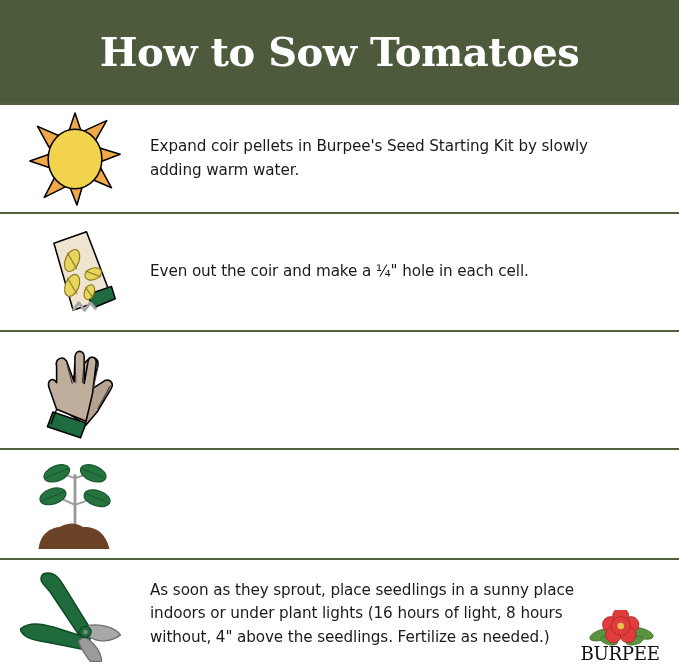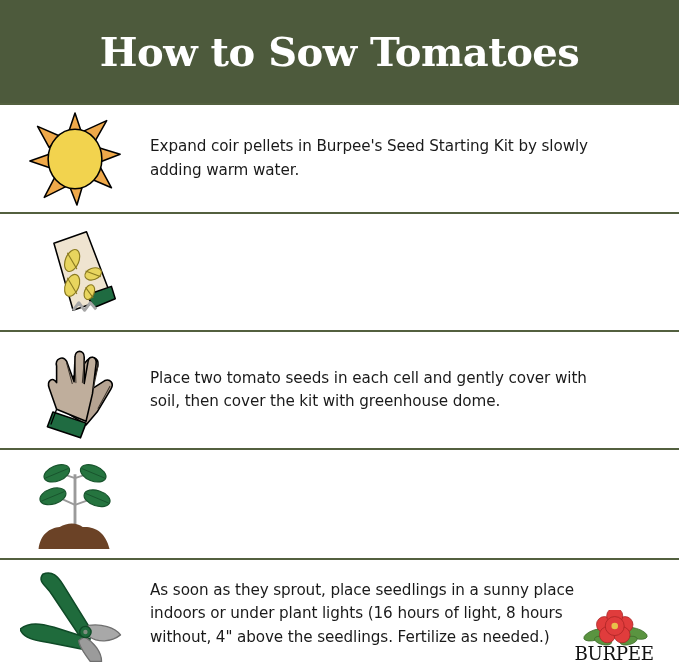--- a/index.html
+++ b/index.html
@@ -79,21 +79,21 @@
     font-family: "DejaVu Sans", "Liberation Sans", sans-serif;
     font-size: 15.2px;
     line-height: 1.52;
     letter-spacing: -0.1px;
   }
   .step-row.r5 .text-cell { }
 
   
   .logo {
     position: absolute;
-    right: 10px;
+    right: 4px;
     bottom: 4px;
     width: 110px;
     text-align: center;
   }
   .logo svg { display: block; }
 </style>
 </head>
 <body>
 
 <div id="infographic">
@@ -144,20 +144,23 @@
               <g stroke="#8a7a20" stroke-width="1.1" fill="none">
                 <line x1="42" y1="28" x2="52" y2="45"></line>
                 <line x1="42" y1="54" x2="52" y2="71"></line>
                 <line x1="61" y1="47" x2="77" y2="53"></line>
                 <line x1="61" y1="64" x2="69" y2="75"></line>
               </g>
             </g>
           </svg>
         </span>
       </div>
+      <div class="text-cell">
+        <div class="step-text">Even out the coir and make a ¼" hole in each cell.</div>
+      </div>
     </div>
 
     <div class="step-row r3">
       <div class="icon-cell">
         <span>
           <svg width="92" height="100" viewBox="0 0 100 108">
             <g stroke="#000000" stroke-width="1.7" stroke-linejoin="round" stroke-linecap="round">
 
               <path d="M63,22 C68,16 76,19 75,27 L68,53 L82,44 C88,41 93,47 89,53
                        L74,78 L62,92 L40,78 L48,40 Z" fill="#b5a392"></path>
@@ -174,23 +177,20 @@
                 <path d="M41,25 L47,47"></path>
                 <path d="M50,20 L51,46"></path>
                 <path d="M60,22 L58,46"></path>
                 <path d="M75,28 L70,52"></path>
                 <path d="M88,50 L75,74"></path>
               </g>
             </g>
           </svg>
         </span>
       </div>
-      <div class="text-cell">
-        <div class="step-text">Place two tomato seeds in each cell and gently cover with soil, then cover the kit with greenhouse dome.</div>
-      </div>
     </div>
 
     <div class="step-row r4">
       <div class="icon-cell">
         <span>
           <svg width="96" height="94" viewBox="0 0 100 98">
 
             <line x1="50" y1="18" x2="50" y2="76" stroke="#9a9a9a" stroke-width="3"></line>
 
             <g stroke="#9a9a9a" stroke-width="2" fill="none">

